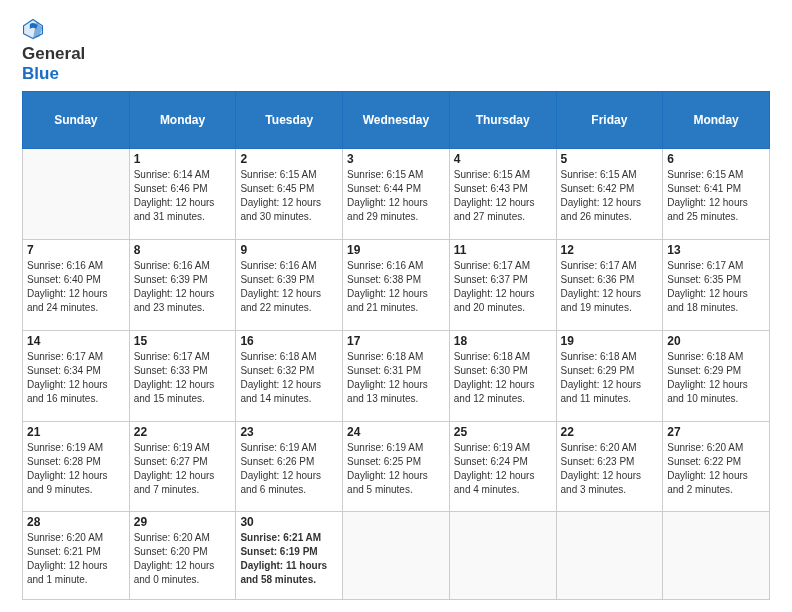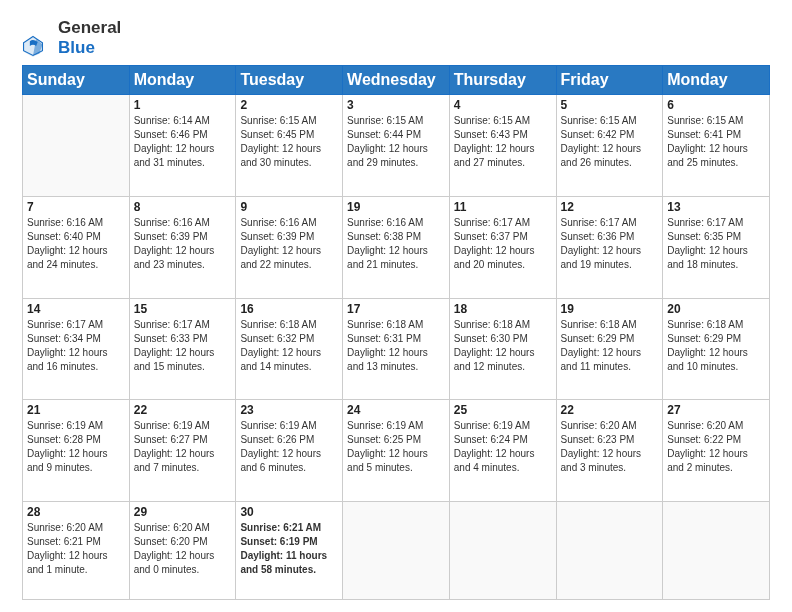--- a/index.html
+++ b/index.html
@@ -18,22 +18,23 @@
       flex-direction: column;
     }
     .header {
       display: flex;
       justify-content: space-between;
       align-items: flex-start;
       margin-bottom: 8px;
     }
     .logo {
       display: flex;
-      align-items: flex-end;
-      gap: 14px;
+      align-items: flex-start;
+      gap: 4px;
+      flex-direction: column;
     }
     .logo-icon {
       width: 22px;
       height: 22px;
     }
     .title-block {
       text-align: right;
     }
     .month-title {
       font-size: 32px;
@@ -48,24 +49,24 @@
     .calendar {
       flex: 1;
       border: 1px solid #ccc;
       border-collapse: collapse;
       width: 100%;
       table-layout: fixed;
     }
     .calendar th {
       background-color: #2979c2;
       color: #fff;
-      font-size: 16px;
+      font-size: 12px;
       font-weight: bold;
-      padding: 5px 4px;
-      text-align: left;
+      padding: 21px 4px;
+      text-align: center;
       border: 1px solid #1a6fc4;
     }
     .calendar td {
       border: 1px solid #ccc;
       vertical-align: top;
       padding: 3px 4px;
       font-size: 9.5px;
       color: #333;
       height: 82px;
       width: calc(100% / 7);

